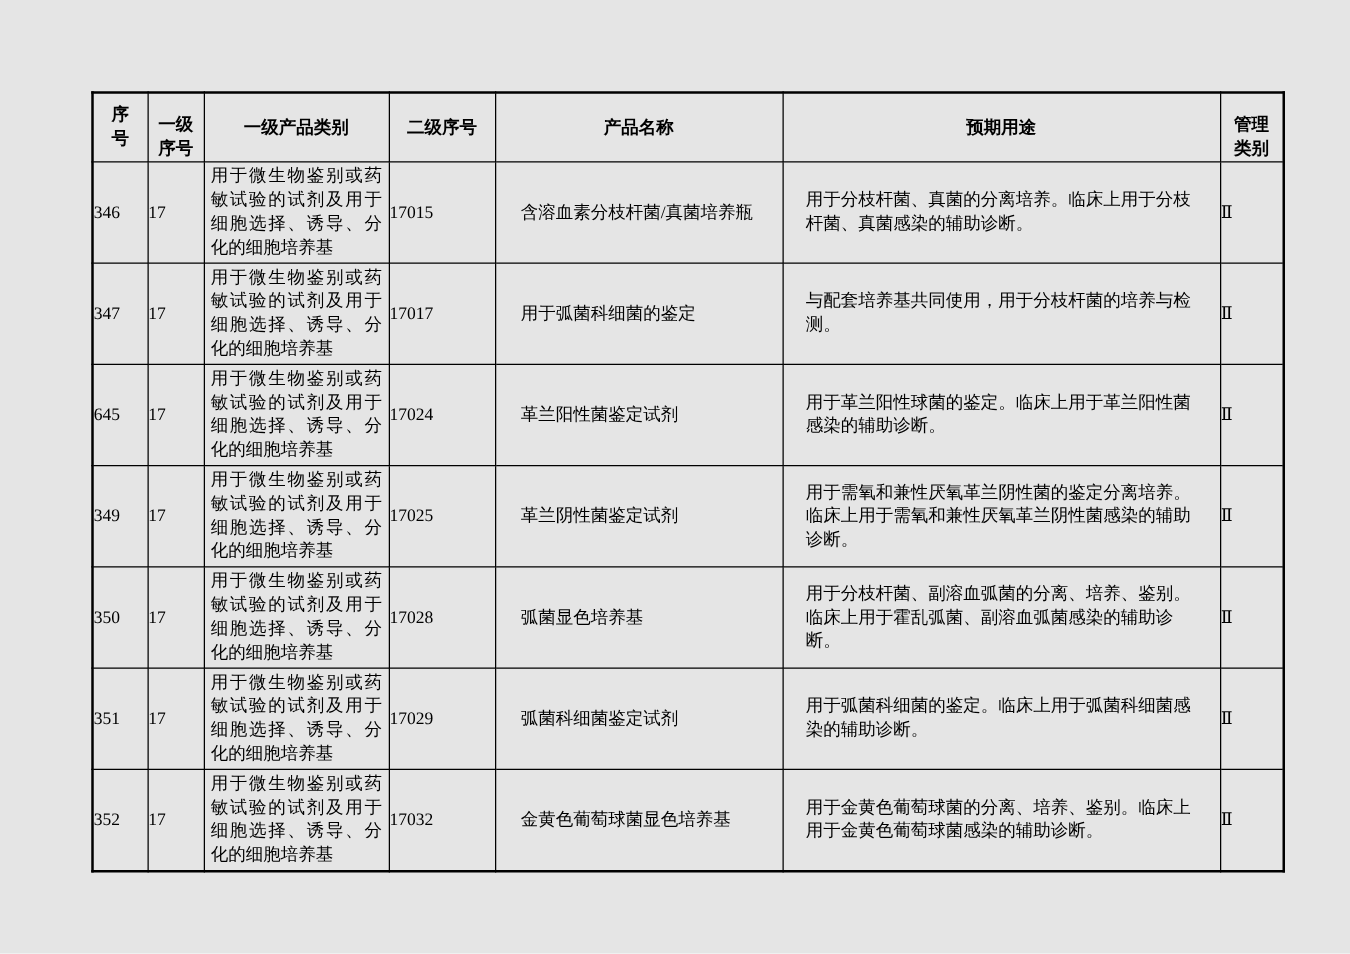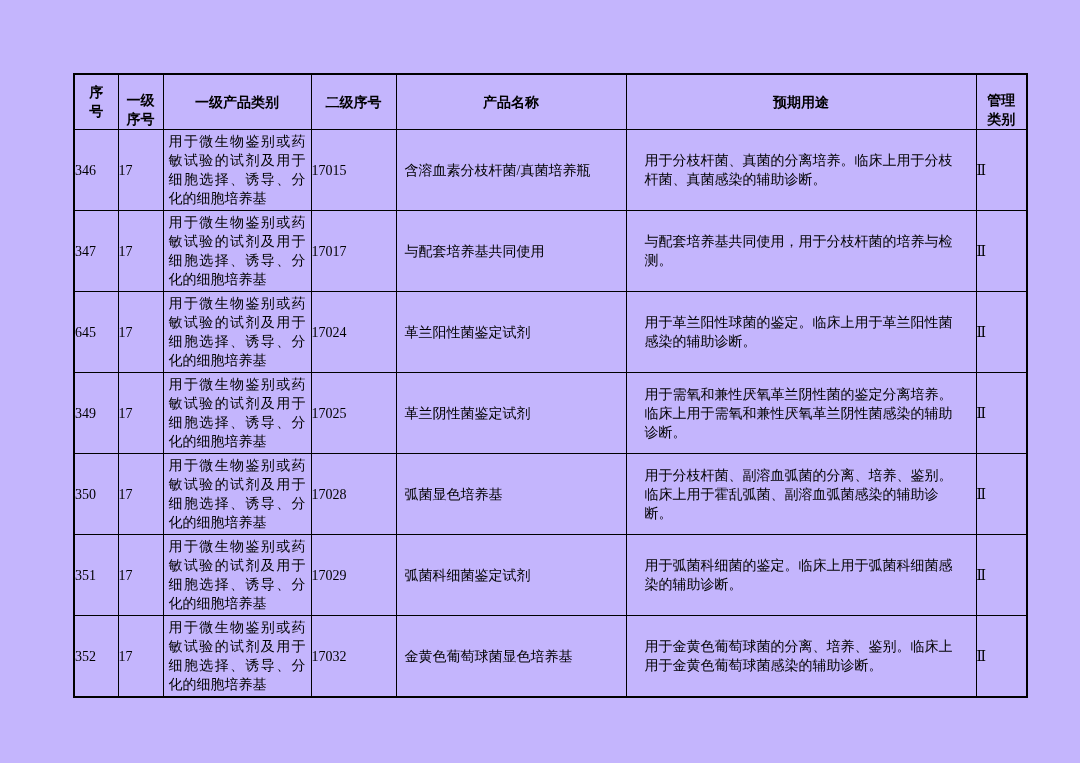--- a/index.html
+++ b/index.html
@@ -6,21 +6,21 @@
   html, body {
     width: 1080px;
     background: #ffffff;
     font-family: "Liberation Serif", "DejaVu Serif", serif;
     color: #000000;
   }
   .page {
     position: relative;
     width: 1080px;
     height: 763px;
-    background: #c4b5fd;
+    background: #e5e5e5;
     overflow: hidden;
   }
   table.catalog {
     position: absolute;
     left: 73px;
     top: 73px;
     width: 953px;
     border-collapse: collapse;
     table-layout: fixed;
     border: 2px solid #000000;
@@ -47,21 +47,21 @@
   }
   th .w1 { max-width: 1.2em; }   
   th .w2 { max-width: 2.4em; margin-top: 16px; }   
   td.c-center { text-align: left; }
   td.c-cat {
     text-align: justify;
     padding: 2px 5px;
     line-height: 19px;
     font-size: 13.5px;
   }
-  td.c-left { text-align: left; padding: 2px 8px; }
+  td.c-left { text-align: left; padding: 2px 20px; }
   td.c-use { text-align: left; padding: 2px 18px; }
 </style>
 </head>
 <body>
 
 <div class="page">
   <table class="catalog">
     <colgroup>
       <col style="width:44px">
       <col style="width:45px">
@@ -90,21 +90,21 @@
     <td class="c-center">17015</td>
     <td class="c-left">含溶血素分枝杆菌/真菌培养瓶</td>
     <td class="c-use">用于分枝杆菌、真菌的分离培养。临床上用于分枝杆菌、真菌感染的辅助诊断。</td>
     <td class="c-center">Ⅱ</td>
   </tr>
         <tr>
     <td class="c-center">347</td>
     <td class="c-center">17</td>
     <td class="c-cat">用于微生物鉴别或药敏试验的试剂及用于细胞选择、诱导、分化的细胞培养基</td>
     <td class="c-center">17017</td>
-    <td class="c-left">与配套培养基共同使用</td>
+    <td class="c-left">用于弧菌科细菌的鉴定</td>
     <td class="c-use">与配套培养基共同使用，用于分枝杆菌的培养与检测。</td>
     <td class="c-center">Ⅱ</td>
   </tr>
         <tr>
     <td class="c-center">645</td>
     <td class="c-center">17</td>
     <td class="c-cat">用于微生物鉴别或药敏试验的试剂及用于细胞选择、诱导、分化的细胞培养基</td>
     <td class="c-center">17024</td>
     <td class="c-left">革兰阳性菌鉴定试剂</td>
     <td class="c-use">用于革兰阳性球菌的鉴定。临床上用于革兰阳性菌感染的辅助诊断。</td>

